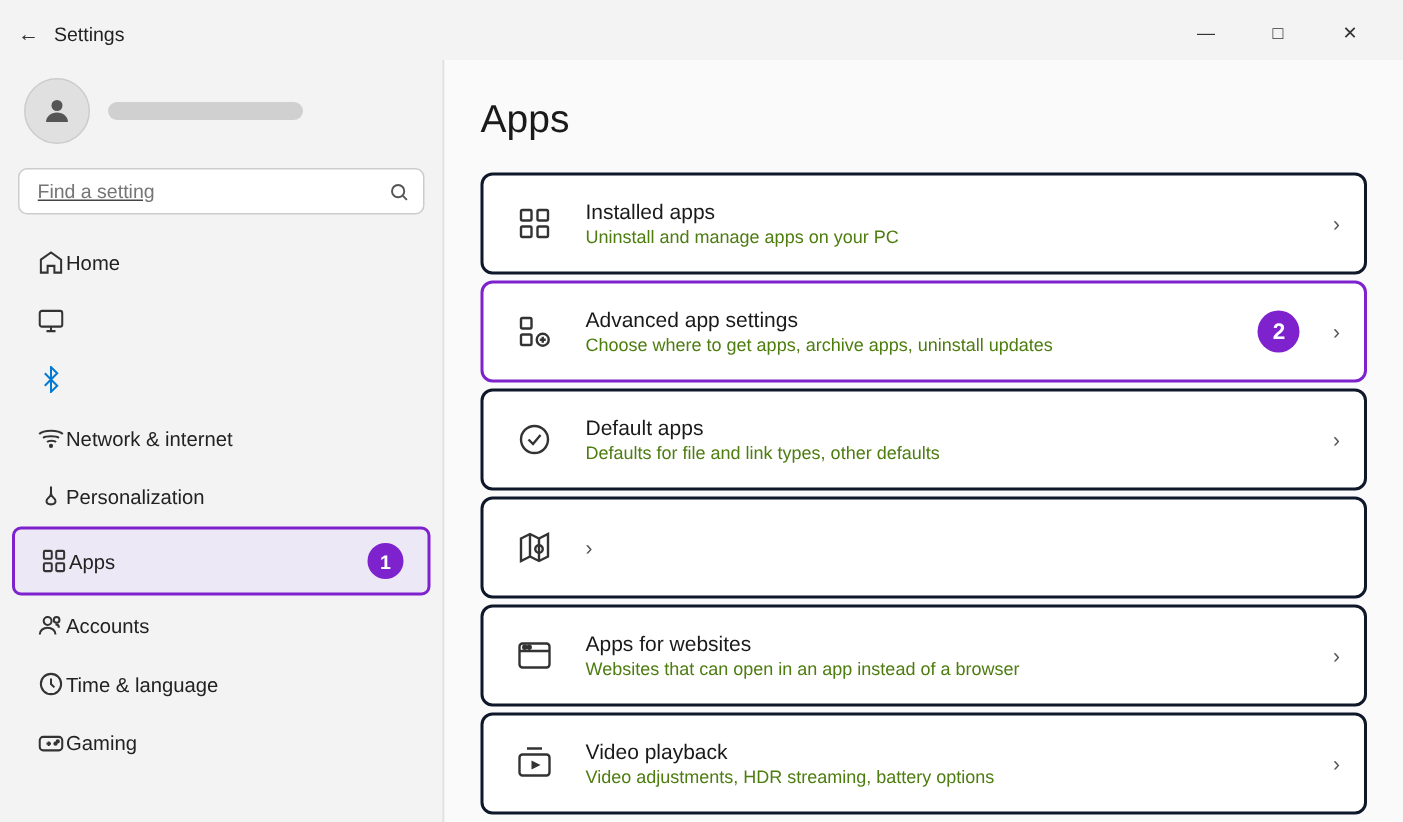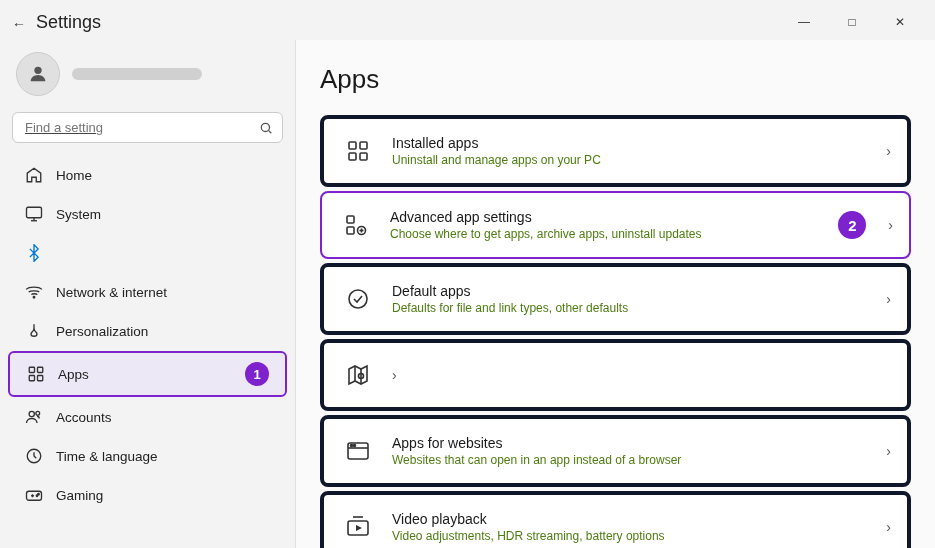--- a/index.html
+++ b/index.html
@@ -27,21 +27,21 @@
       display: flex;
       align-items: center;
       gap: 10px;
     }
     .titlebar-back {
       cursor: pointer;
       font-size: 14px;
       color: #333;
     }
     .titlebar-title {
-      font-size: 18px;
+      font-size: 13px;
       color: #222;
     }
     .titlebar-controls {
       display: flex;
       gap: 2px;
     }
     .titlebar-btn {
       width: 46px;
       height: 32px;
       background: transparent;
@@ -124,21 +124,20 @@
     }
 
     .sidebar-nav {
       flex: 1;
       overflow-y: auto;
       padding: 4px 0;
     }
     .nav-item {
       display: flex;
       align-items: center;
-      gap: 12px;
       padding: 9px 16px;
       cursor: pointer;
       border-radius: 6px;
       margin: 1px 8px;
       font-size: 13.5px;
       color: #222;
       position: relative;
     }
     .nav-item.active {
       background: #e0e0e8;
@@ -191,21 +190,21 @@
       gap: 4px;
     }
 
     .settings-item {
       display: flex;
       align-items: center;
       background: white;
       border-radius: 8px;
       padding: 14px 16px;
       cursor: pointer;
-      border: 4px solid #0f172a;
+      border: 2px solid #0f172a;
       gap: 16px;
       position: relative;
     }
     .settings-item.highlighted {
       border: 2px solid #7e22ce;
       background: white;
     }
 
     .item-icon {
       width: 36px;
@@ -306,21 +305,20 @@
       </div>
 
       <div class="nav-item">
         <span class="nav-icon">
           <svg width="18" height="18" viewBox="0 0 24 24" fill="none" stroke="#333" stroke-width="1.8">
             <rect x="2" y="3" width="20" height="14" rx="2"></rect>
             <line x1="8" y1="21" x2="16" y2="21"></line>
             <line x1="12" y1="17" x2="12" y2="21"></line>
           </svg>
         </span>
-        <span class="nav-label">System</span>
       </div>
 
       <div class="nav-item">
         <span class="nav-icon">
           <svg width="18" height="18" viewBox="0 0 24 24" fill="none" stroke="#0078d4" stroke-width="1.8">
             <polyline points="6.5 6.5 17.5 17.5 12 23 12 1 17.5 6.5 6.5 17.5"></polyline>
           </svg>
         </span>
       </div>
 

